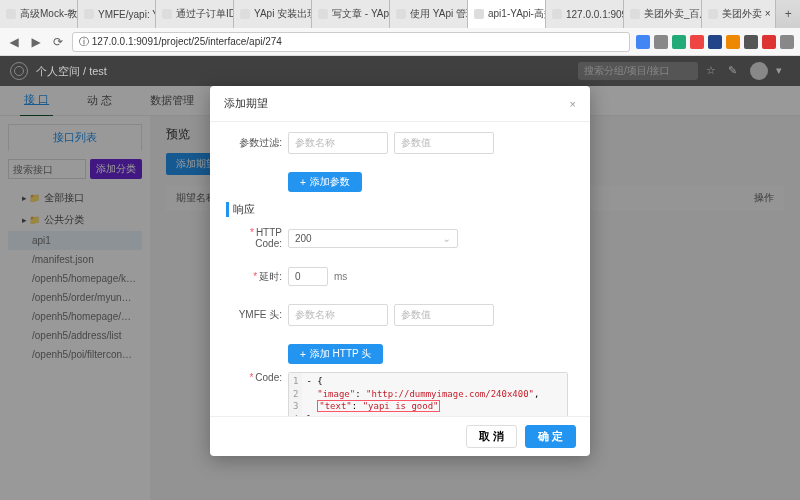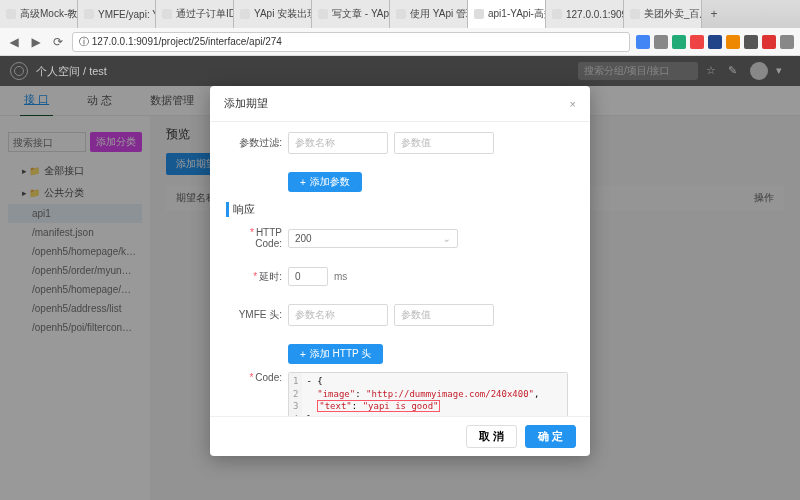--- a/index.html
+++ b/index.html
@@ -32,21 +32,21 @@
 .menu-bar span { padding: 8px 4px; }
 .menu-bar span.active { color: #2395f1; border-bottom: 2px solid #14532d; text-decoration: underline; }
 
 .body-area { display: flex; height: calc(100% - 30px); }
 .sidebar { width: 150px; background: #fff; padding: 8px; font-size: 11px; }
 .side-tabs { display: flex; margin-bottom: 8px; }
 .side-tabs div { flex: 1; text-align: center; padding: 5px; background: #f9f9f9; border: 1px solid #e5e5e5; color:#666; }
 .side-tabs div.active { background: #fff; color: #2395f1; border-bottom-color:#fff; }
 .search-row { display: flex; gap: 4px; margin-bottom: 8px; }
 .search-row input { flex: 1; border: 1px solid #ddd; padding: 3px 4px; font-size: 10px; width: 60px; }
-.btn-blue { background: #d946ef; color: #fff; border: 0; padding: 3px 6px; font-size: 10px; border-radius: 2px; }
+.btn-blue { background: #6d28d9; color: #fff; border: 0; padding: 3px 6px; font-size: 10px; border-radius: 2px; }
 .tree-item { padding: 4px 6px 4px 14px; color: #555; font-size: 10px; }
 .tree-item.folder:before { content: "▸ 📁"; margin-right: 4px; font-size:9px; }
 .tree-item.sel { background: #eaf3fb; }
 .tree-item.api { color: #777; padding-left: 24px; white-space: nowrap; overflow: hidden; text-overflow: ellipsis; }
 
 .main { flex: 1; padding: 10px 16px; }
 .main-h { font-size: 12px; color: #333; margin-bottom: 10px; }
 .btn-add-expect { background: #2395f1; color:#fff; padding:4px 10px; font-size:10px; border-radius:2px; display:inline-block; }
 .exp-table { margin-top:10px; background:#f9f9f9; padding:6px 10px; display:flex; justify-content:space-between; font-size:10px; color:#666; }
 
@@ -106,20 +106,24 @@
       <span class="fav"></span>
       <span>api1-YApi-高效 ×</span>
     </div>
   <div class="tab">
       <span class="fav"></span>
       <span>127.0.0.1:9091/  ×</span>
     </div>
   <div class="tab">
       <span class="fav"></span>
       <span>美团外卖_百度搜 ×</span>
+    </div>
+  <div class="tab">
+      <span class="fav"></span>
+      <span>美团外卖 ×</span>
     </div>
   <div class="newtab">+</div>
 </div>
 
 <div class="addr-bar">
   <div class="nav-btn">◀</div>
   <div class="nav-btn">▶</div>
   <div class="nav-btn">⟳</div>
   <div class="omnibox">ⓘ&nbsp;<span>127.0.0.1:9091/project/25/interface/api/274</span></div>
   <div class="ext-icons">
@@ -155,20 +159,21 @@
     <span>动 态</span>
     <span>数据管理</span>
     <span>设 置</span>
     <span>Wiki</span>
   </div>
 
   <div class="body-area">
 
     <div class="sidebar">
       <div class="side-tabs">
+        <div class="active">接口列表</div>
       </div>
       <div class="search-row">
         <input placeholder="搜索接口" style="">
         <button class="btn-blue">添加分类</button>
       </div>
       <div class="tree-item folder">全部接口</div>
       <div class="tree-item folder">公共分类</div>
       <div class="tree-item api sel">api1</div>
       <div class="tree-item api">/manifest.json</div>
       <div class="tree-item api">/openh5/homepage/kingkong</div>

